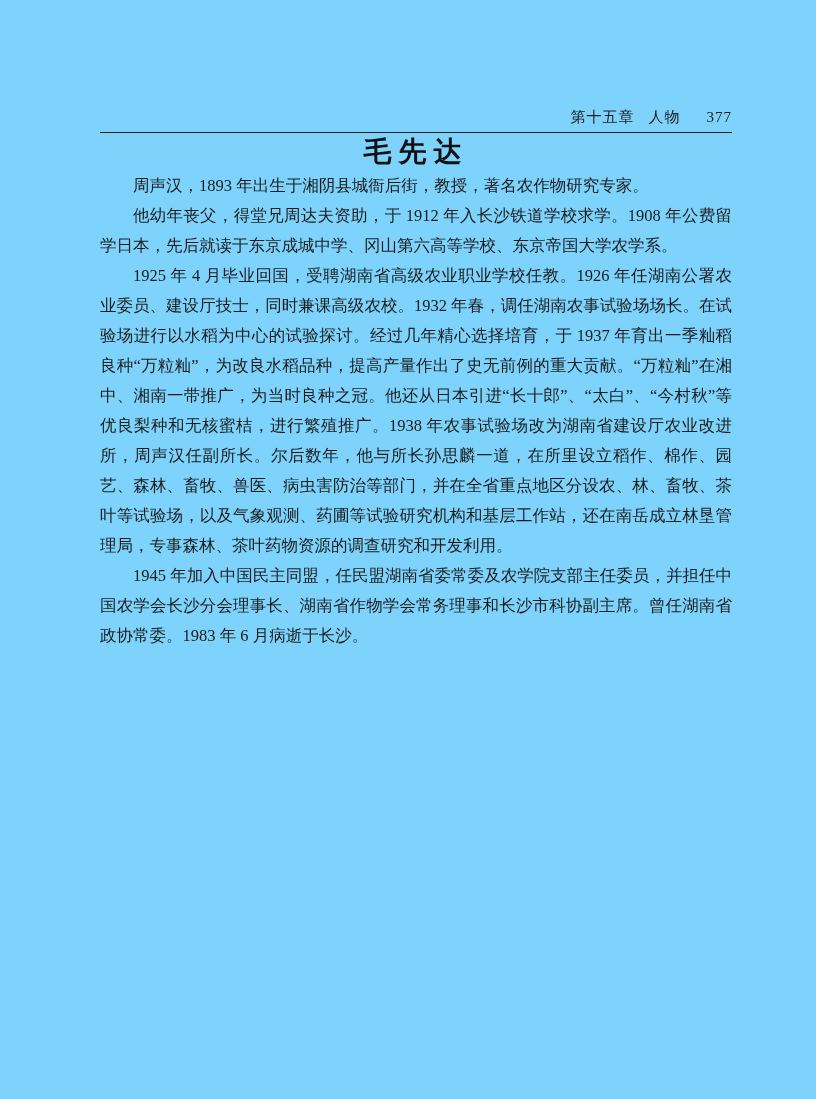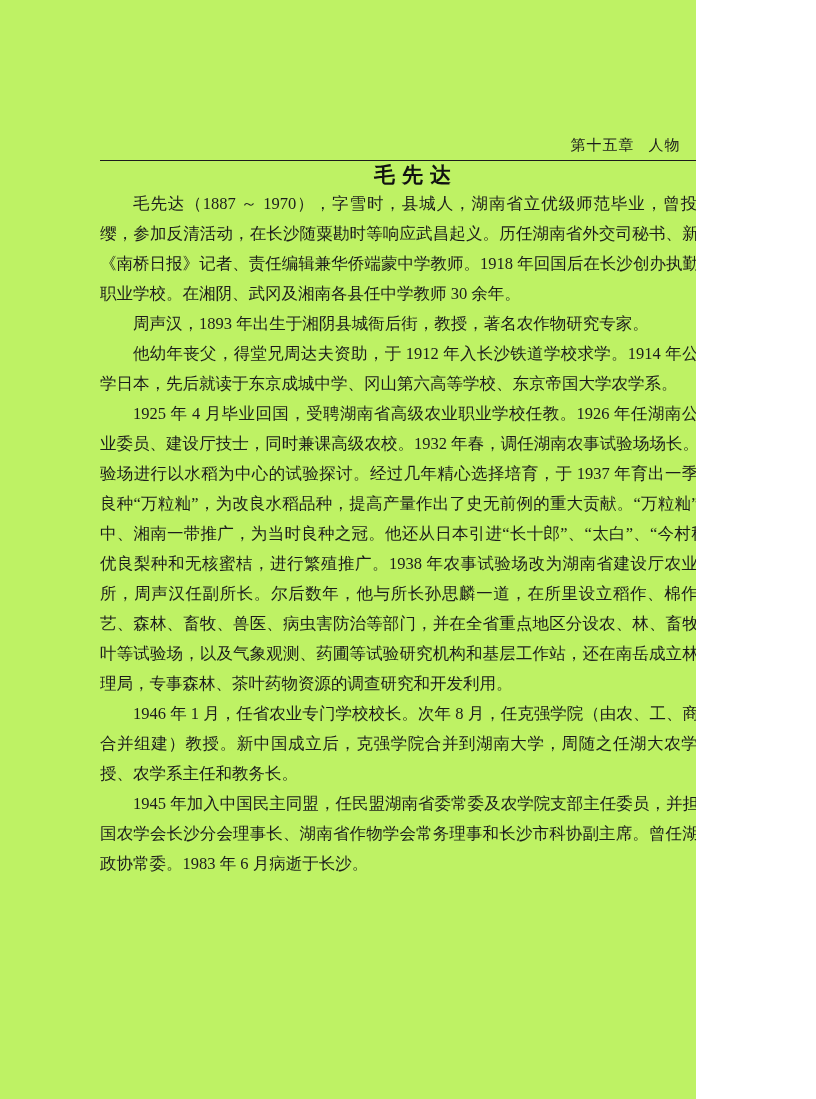--- a/index.html
+++ b/index.html
@@ -2,53 +2,53 @@
 <html><head>
 <meta charset="utf-8">
 <style>
   html, body {
     margin: 0;
     padding: 0;
     background: #ffffff;
   }
   .page {
     position: relative;
-    width: 696px;
+    width: 816px;
     height: 1099px;
-    background: #bef264;
+    background: #7dd3fc;
     font-family: "Liberation Serif", "DejaVu Serif", serif;
     color: #1c1c1c;
     overflow: hidden;
   }
   .content {
     position: absolute;
     left: 100px;
     top: 0;
     width: 632px;
   }
   .running-header {
     display: flex;
     justify-content: flex-end;
     align-items: baseline;
     margin-top: 108px;
     font-size: 15px;
     letter-spacing: 1px;
   }
   .running-header .chapter { margin-right: 14px; }
-  .running-header .section { margin-right: 26px; margin-top: 28px; }
+  .running-header .section { margin-right: 26px; }
   .header-rule {
     border: none;
     border-top: 1.6px solid #1c1c1c;
     margin: 5px 0 0 0;
     width: 100%;
   }
   h1.entry-title {
     font-family: "Liberation Sans", "DejaVu Sans", sans-serif;
     font-weight: bold;
-    font-size: 21px;
+    font-size: 28px;
     letter-spacing: 7px;
     text-align: center;
     margin: 0;
     color: #111111;
   }
   .title-mao { margin-top: 24px; margin-bottom: 26px; }
   .title-zhou { margin-top: 46px; margin-bottom: 24px; }
   p.body-para {
     font-size: 16.5px;
     line-height: 30px;
@@ -66,23 +66,21 @@
 
     <div class="running-header">
       <span class="chapter">第十五章</span>
       <span class="section">人物</span>
       <span class="pagenum">377</span>
     </div>
     <hr class="header-rule">
 
     <h1 class="entry-title title-mao">毛先达</h1>
 
-    <p class="body-para">毛先达（1887 ～ 1970），字雪时，县城人，湖南省立优级师范毕业，曾投笔请缨，参加反清活动，在长沙随粟勘时等响应武昌起义。历任湖南省外交司秘书、新加坡《南桥日报》记者、责任编辑兼华侨端蒙中学教师。1918 年回国后在长沙创办执勤女子职业学校。在湘阴、武冈及湘南各县任中学教师 30 余年。</p>
 
 
     <p class="body-para">周声汉，1893 年出生于湘阴县城衙后街，教授，著名农作物研究专家。</p>
-    <p class="body-para">他幼年丧父，得堂兄周达夫资助，于 1912 年入长沙铁道学校求学。1914 年公费留学日本，先后就读于东京成城中学、冈山第六高等学校、东京帝国大学农学系。</p>
+    <p class="body-para">他幼年丧父，得堂兄周达夫资助，于 1912 年入长沙铁道学校求学。1908 年公费留学日本，先后就读于东京成城中学、冈山第六高等学校、东京帝国大学农学系。</p>
     <p class="body-para">1925 年 4 月毕业回国，受聘湖南省高级农业职业学校任教。1926 年任湖南公署农业委员、建设厅技士，同时兼课高级农校。1932 年春，调任湖南农事试验场场长。在试验场进行以水稻为中心的试验探讨。经过几年精心选择培育，于 1937 年育出一季籼稻良种“万粒籼”，为改良水稻品种，提高产量作出了史无前例的重大贡献。“万粒籼”在湘中、湘南一带推广，为当时良种之冠。他还从日本引进“长十郎”、“太白”、“今村秋”等优良梨种和无核蜜桔，进行繁殖推广。1938 年农事试验场改为湖南省建设厅农业改进所，周声汉任副所长。尔后数年，他与所长孙思麟一道，在所里设立稻作、棉作、园艺、森林、畜牧、兽医、病虫害防治等部门，并在全省重点地区分设农、林、畜牧、茶叶等试验场，以及气象观测、药圃等试验研究机构和基层工作站，还在南岳成立林垦管理局，专事森林、茶叶药物资源的调查研究和开发利用。</p>
-    <p class="body-para">1946 年 1 月，任省农业专门学校校长。次年 8 月，任克强学院（由农、工、商三专合并组建）教授。新中国成立后，克强学院合并到湖南大学，周随之任湖大农学院教授、农学系主任和教务长。</p>
     <p class="body-para">1945 年加入中国民主同盟，任民盟湖南省委常委及农学院支部主任委员，并担任中国农学会长沙分会理事长、湖南省作物学会常务理事和长沙市科协副主席。曾任湖南省政协常委。1983 年 6 月病逝于长沙。</p>
 
   </div>
 </div>
 
 </body></html>

